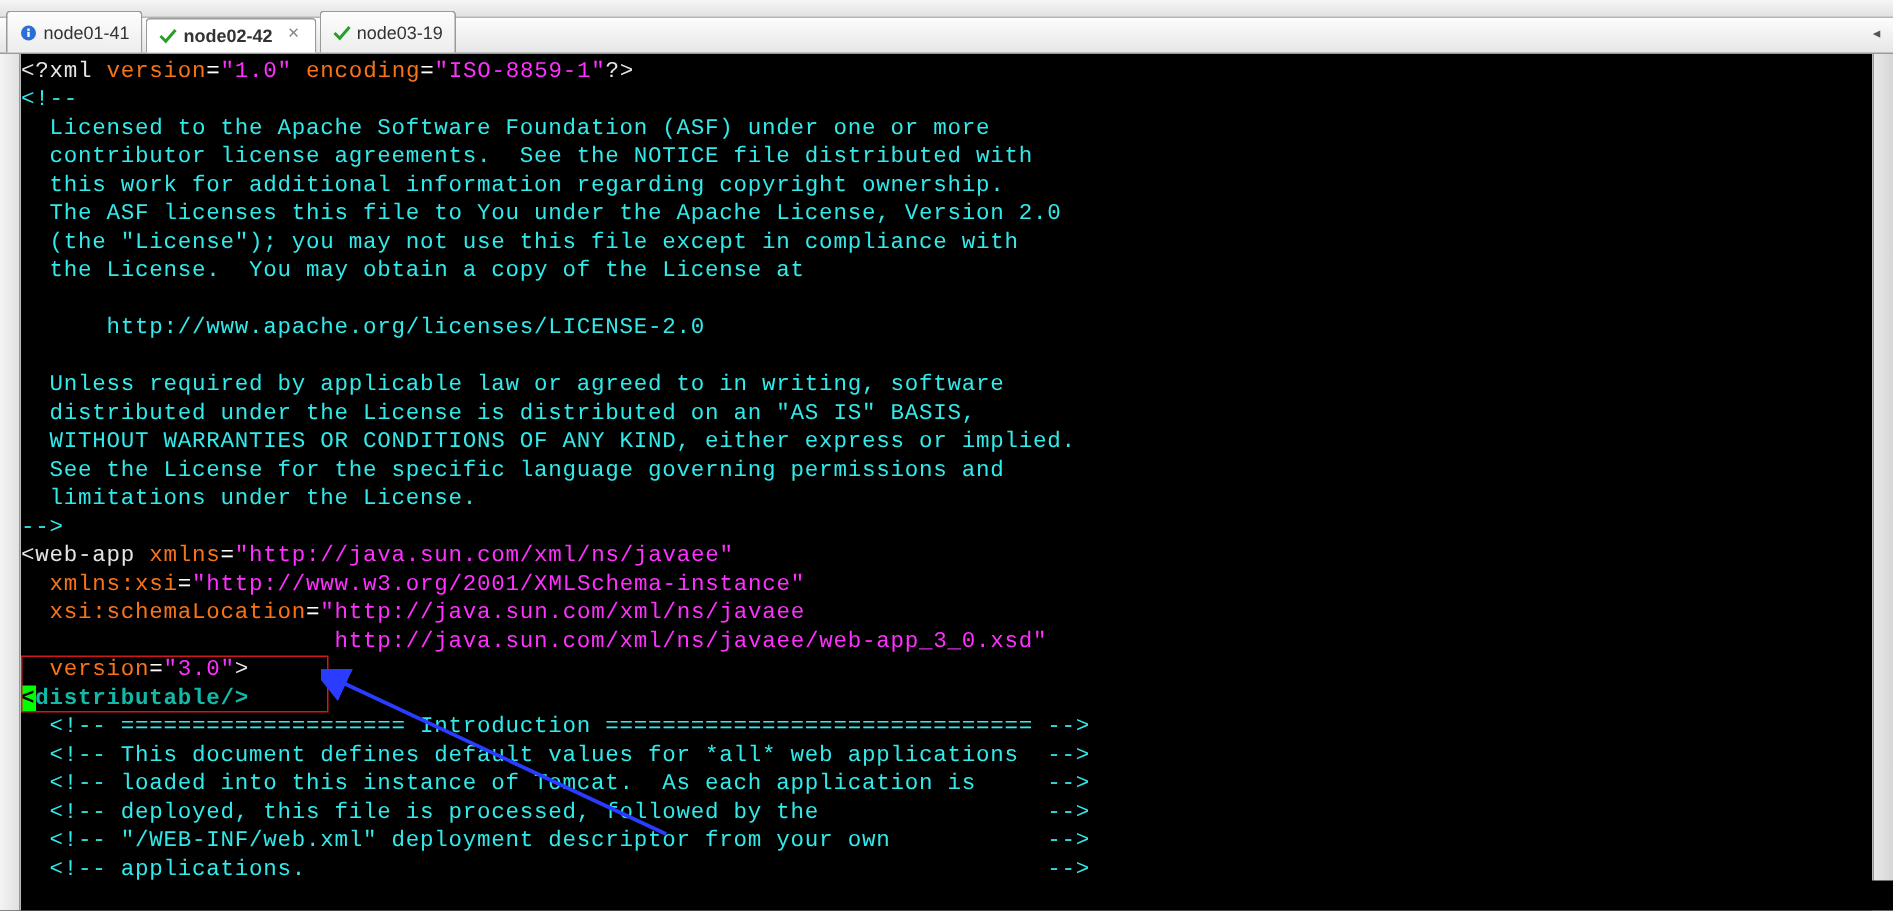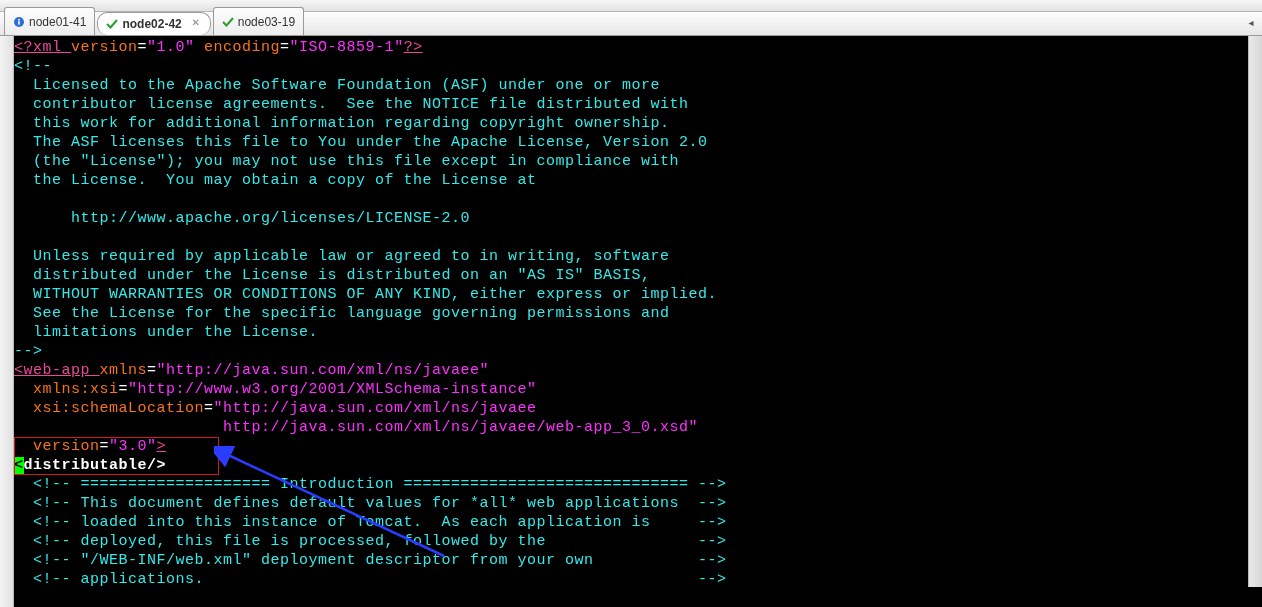--- a/index.html
+++ b/index.html
@@ -44,21 +44,20 @@
     background: linear-gradient(#fdfdfd, #ededed);
     margin-right: 2px;
     cursor: pointer;
   }
   .tab.active {
     background: #fff;
     font-weight: bold;
     height: 23px;
     position: relative;
     z-index: 2;
-    border-radius: 10px;
   }
   .tab .icon { width: 12px; height: 12px; display: inline-flex; align-items: center; justify-content: center; }
   .tab .close {
     width: 12px; height: 12px;
     margin-left: 4px;
     font: 10px/10px Arial, sans-serif;
     color: #888;
     text-align: center;
   }
   .tabbar .scroll-left {
@@ -99,24 +98,24 @@
     position: absolute;
     left: 14px; right: 14px; top: 0; bottom: 0;
     background: #000;
     color: #33eaea;
     white-space: pre;
     padding: 2px 0 0 0;
     overflow: hidden;
   }
   .line { height: 19px; line-height: 19px; letter-spacing: 0.5px; }
   .c-comment { color: #33eaea; }
-  .c-decl    { color: #ec4899; text-decoration: underline; }
+  .c-decl    { color: #e5e5e5; }
   .c-attr    { color: #f97316; }
   .c-str     { color: #ff30ff; }
-  .c-keyword { color: #ffffff; font-weight: bold; }
+  .c-keyword { color: #14b8a6; font-weight: bold; }
   .c-white   { color: #ffffff; }
   
   .redbox {
     position: absolute;
     border: 1px solid #d01818;
     pointer-events: none;
     z-index: 4;
   }
   
   .arrow-svg {

